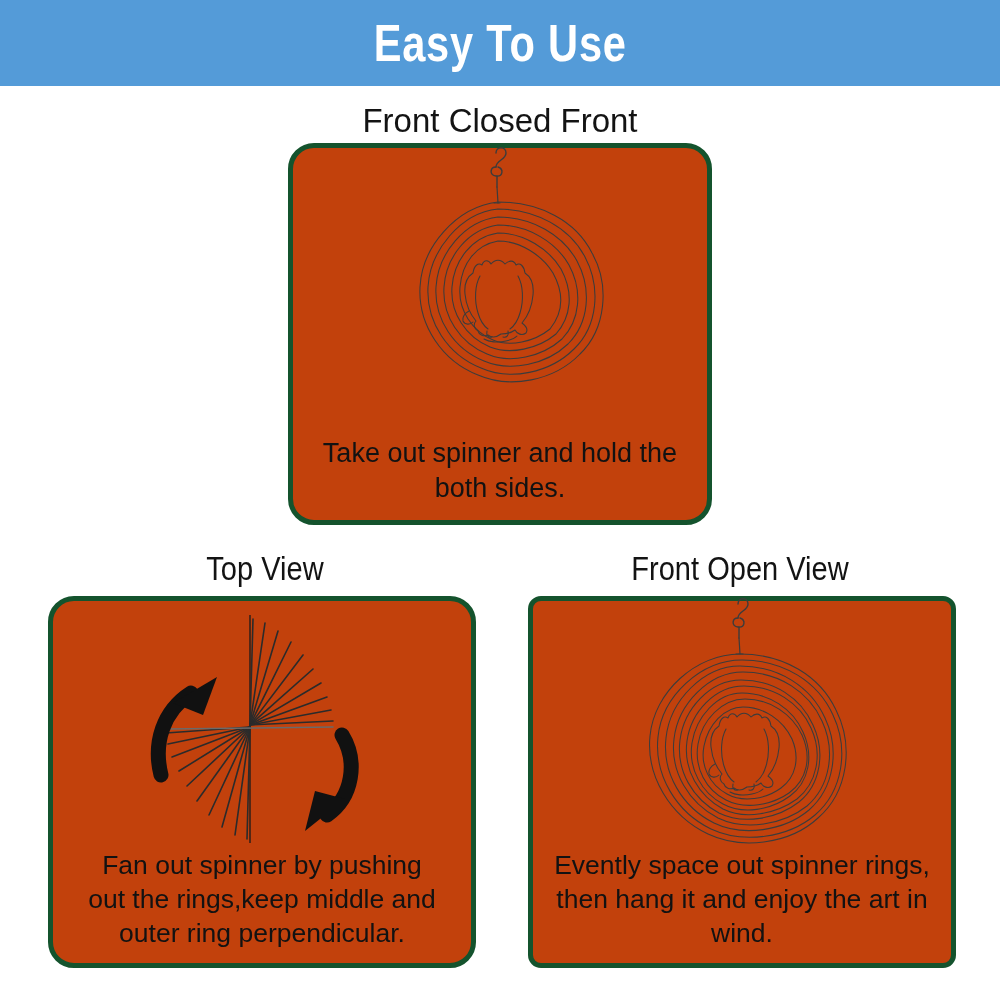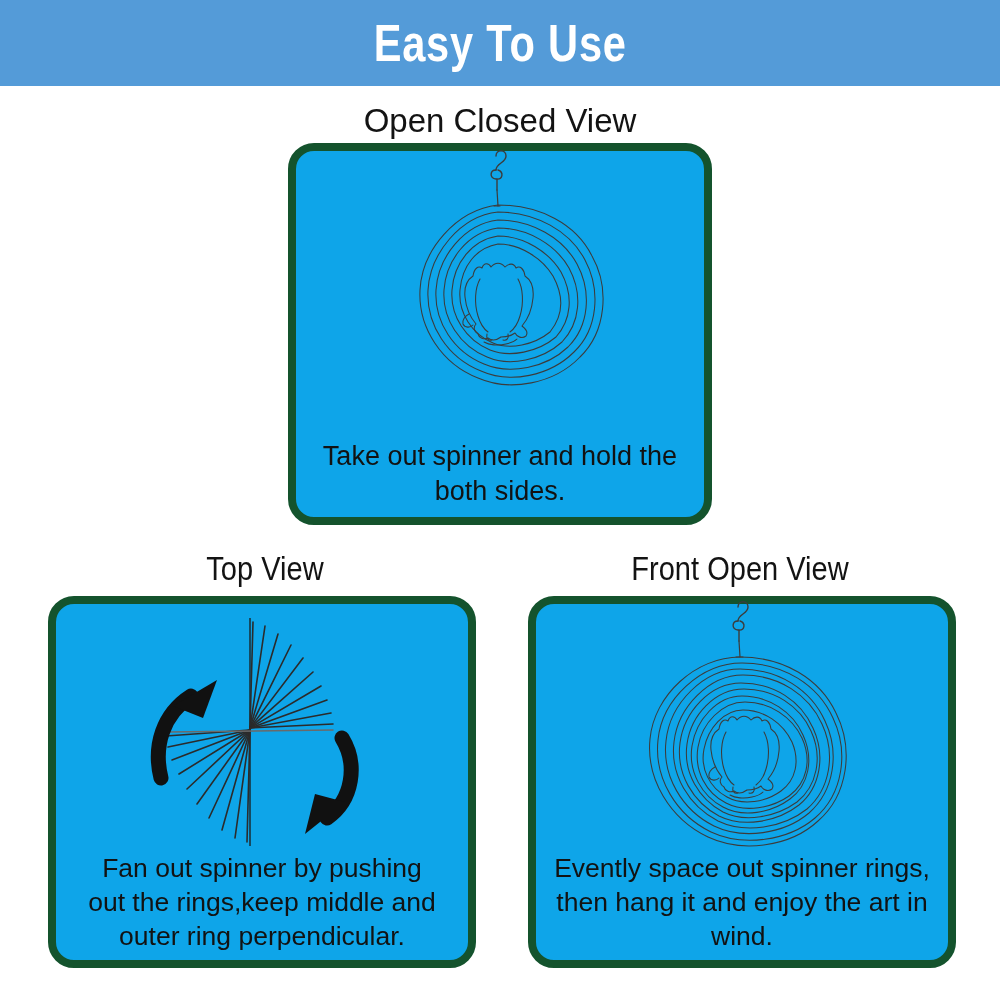--- a/index.html
+++ b/index.html
@@ -55,27 +55,27 @@
     transform: scaleX(0.88);
   }
   #heading-front-closed { left: 280px; top: 104px; width: 440px; }
   #heading-top-view     { left: 55px;  top: 552px; width: 420px; }
   #heading-front-open   { left: 525px; top: 552px; width: 430px; }
 
   
   .card {
     position: absolute;
     box-sizing: border-box;
-    border: 8px solid #14532d;
+    border: 5px solid #14532d;
     border-radius: 26px;
-    background: #0ea5e9;
+    background: #c2410c;
   }
   #card-front-closed { left: 288px; top: 143px; width: 424px; height: 382px; }
   #card-top-view     { left: 48px;  top: 596px; width: 428px; height: 372px; }
-  #card-front-open   { left: 528px; top: 596px; width: 428px; height: 372px; }
+  #card-front-open   { left: 528px; top: 596px; width: 428px; height: 372px; border-radius: 13px; }
 
   .card-figure {
     position: absolute;
     left: 0;
     right: 0;
     display: flex;
     align-items: flex-start;
     justify-content: center;
     overflow: visible;
   }
@@ -100,21 +100,21 @@
 
   svg { display: block; overflow: visible; }
 </style>
 </head>
 <body>
 
 <div class="banner">
   <div class="banner-title">Easy To Use</div>
 </div>
 
-<div class="section-heading" id="heading-front-closed">Open Closed View</div>
+<div class="section-heading" id="heading-front-closed">Front Closed Front</div>
 
 <div class="card" id="card-front-closed">
 
   <div class="card-figure" id="fig-front-closed">
     <svg width="260" height="272" viewBox="0 0 260 272">
       <g fill="none" stroke="#3C3C3C" stroke-width="1.1" stroke-linecap="round" stroke-linejoin="round">
 
         <g stroke-width="1.4">
           <path d="M126 10 C126 3, 136 3, 136 10 C136 17, 126 17, 126 24"></path>
           <path d="M126 24 C120 24, 119 32, 126 33 C133 34, 134 26, 128 24"></path>

